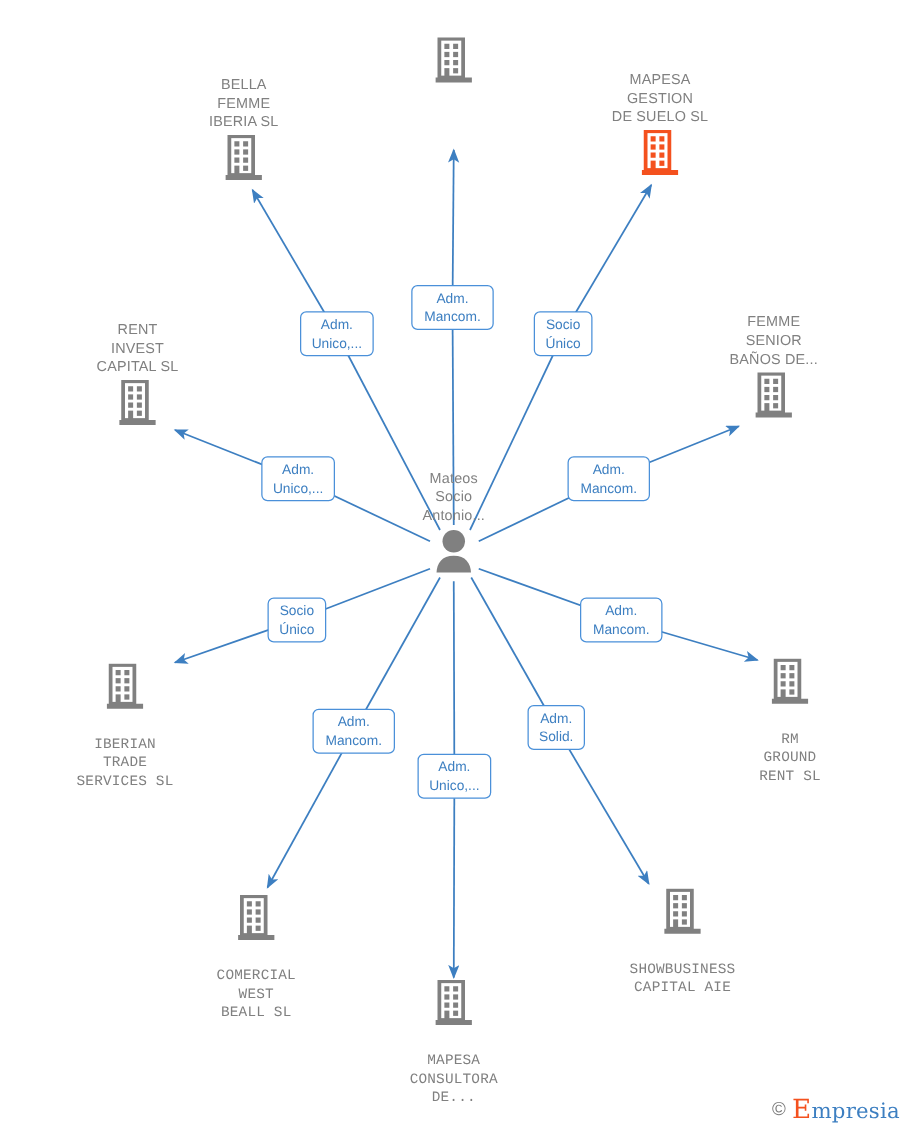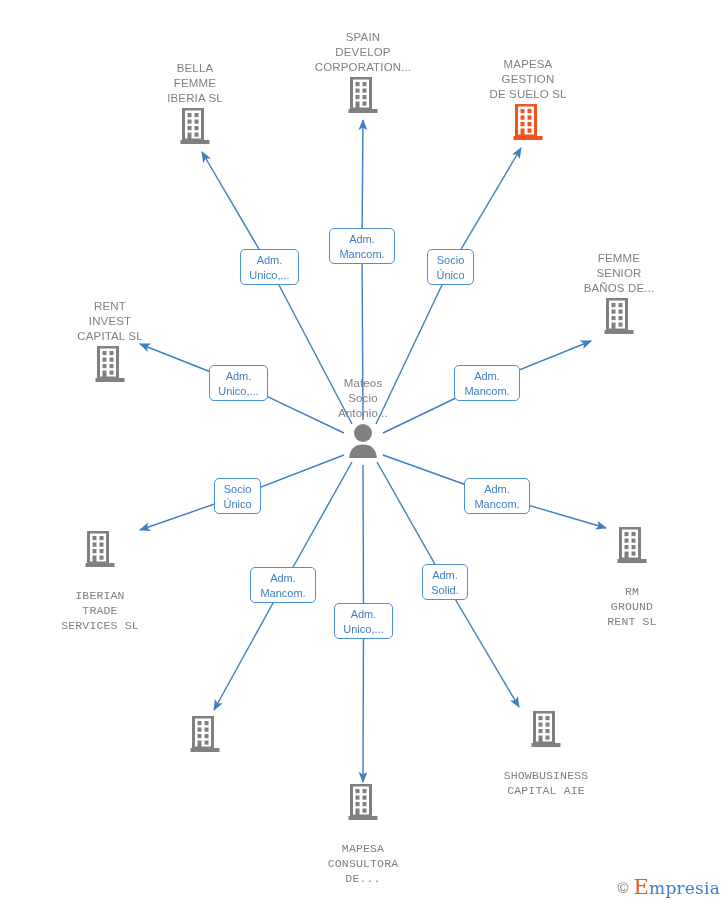--- a/index.html
+++ b/index.html
@@ -139,23 +139,20 @@
             <rect x="7.5" y="11.5" width="4" height="4.2" fill="#808080"></rect>
             <rect x="14.5" y="11.5" width="4" height="4.2" fill="#808080"></rect>
             <rect x="7.5" y="18" width="4" height="4.2" fill="#808080"></rect>
             <rect x="14.5" y="18" width="4" height="4.2" fill="#808080"></rect>
             <rect x="14.5" y="24.5" width="4" height="4.2" fill="#808080"></rect>
             <rect x="7.5" y="24.5" width="4" height="7.5" fill="#808080"></rect>
             <rect x="0.5" y="32" width="29" height="4" fill="#808080"></rect>
           </svg></span>
       </div>
       <div class="node label-above" style="left: 363px; top: 30px;">
-        <span class="node-label">SPAIN
-DEVELOP
-CORPORATION...</span>
         <span class="icon-wrap"><svg width="30" height="38" viewBox="0 0 30 38" xmlns="http://www.w3.org/2000/svg">
             <rect x="3.5" y="1" width="19" height="31" fill="none" stroke="#808080" stroke-width="3"></rect>
             <rect x="7.5" y="5" width="4" height="4.2" fill="#808080"></rect>
             <rect x="14.5" y="5" width="4" height="4.2" fill="#808080"></rect>
             <rect x="7.5" y="11.5" width="4" height="4.2" fill="#808080"></rect>
             <rect x="14.5" y="11.5" width="4" height="4.2" fill="#808080"></rect>
             <rect x="7.5" y="18" width="4" height="4.2" fill="#808080"></rect>
             <rect x="14.5" y="18" width="4" height="4.2" fill="#808080"></rect>
             <rect x="14.5" y="24.5" width="4" height="4.2" fill="#808080"></rect>
             <rect x="7.5" y="24.5" width="4" height="7.5" fill="#808080"></rect>
@@ -172,21 +169,21 @@
             <rect x="14.5" y="5" width="4" height="4.2" fill="#f4511e"></rect>
             <rect x="7.5" y="11.5" width="4" height="4.2" fill="#f4511e"></rect>
             <rect x="14.5" y="11.5" width="4" height="4.2" fill="#f4511e"></rect>
             <rect x="7.5" y="18" width="4" height="4.2" fill="#f4511e"></rect>
             <rect x="14.5" y="18" width="4" height="4.2" fill="#f4511e"></rect>
             <rect x="14.5" y="24.5" width="4" height="4.2" fill="#f4511e"></rect>
             <rect x="7.5" y="24.5" width="4" height="7.5" fill="#f4511e"></rect>
             <rect x="0.5" y="32" width="29" height="4" fill="#f4511e"></rect>
           </svg></span>
       </div>
-      <div class="node label-above" style="left: 110px; top: 257px; margin-top: 42px;">
+      <div class="node label-above" style="left: 110px; top: 257px;">
         <span class="node-label">RENT
 INVEST
 CAPITAL  SL</span>
         <span class="icon-wrap"><svg width="30" height="38" viewBox="0 0 30 38" xmlns="http://www.w3.org/2000/svg">
             <rect x="3.5" y="1" width="19" height="31" fill="none" stroke="#808080" stroke-width="3"></rect>
             <rect x="7.5" y="5" width="4" height="4.2" fill="#808080"></rect>
             <rect x="14.5" y="5" width="4" height="4.2" fill="#808080"></rect>
             <rect x="7.5" y="11.5" width="4" height="4.2" fill="#808080"></rect>
             <rect x="14.5" y="11.5" width="4" height="4.2" fill="#808080"></rect>
             <rect x="7.5" y="18" width="4" height="4.2" fill="#808080"></rect>
@@ -253,20 +250,23 @@
             <rect x="7.5" y="5" width="4" height="4.2" fill="#808080"></rect>
             <rect x="14.5" y="5" width="4" height="4.2" fill="#808080"></rect>
             <rect x="7.5" y="11.5" width="4" height="4.2" fill="#808080"></rect>
             <rect x="14.5" y="11.5" width="4" height="4.2" fill="#808080"></rect>
             <rect x="7.5" y="18" width="4" height="4.2" fill="#808080"></rect>
             <rect x="14.5" y="18" width="4" height="4.2" fill="#808080"></rect>
             <rect x="14.5" y="24.5" width="4" height="4.2" fill="#808080"></rect>
             <rect x="7.5" y="24.5" width="4" height="7.5" fill="#808080"></rect>
             <rect x="0.5" y="32" width="29" height="4" fill="#808080"></rect>
           </svg></span>
+        <span class="node-label">COMERCIAL
+WEST
+BEALL  SL</span>
       </div>
       <div class="node label-below" style="left: 363px; top: 784px;">
         <span class="icon-wrap"><svg width="30" height="38" viewBox="0 0 30 38" xmlns="http://www.w3.org/2000/svg">
             <rect x="3.5" y="1" width="19" height="31" fill="none" stroke="#808080" stroke-width="3"></rect>
             <rect x="7.5" y="5" width="4" height="4.2" fill="#808080"></rect>
             <rect x="14.5" y="5" width="4" height="4.2" fill="#808080"></rect>
             <rect x="7.5" y="11.5" width="4" height="4.2" fill="#808080"></rect>
             <rect x="14.5" y="11.5" width="4" height="4.2" fill="#808080"></rect>
             <rect x="7.5" y="18" width="4" height="4.2" fill="#808080"></rect>
             <rect x="14.5" y="18" width="4" height="4.2" fill="#808080"></rect>

